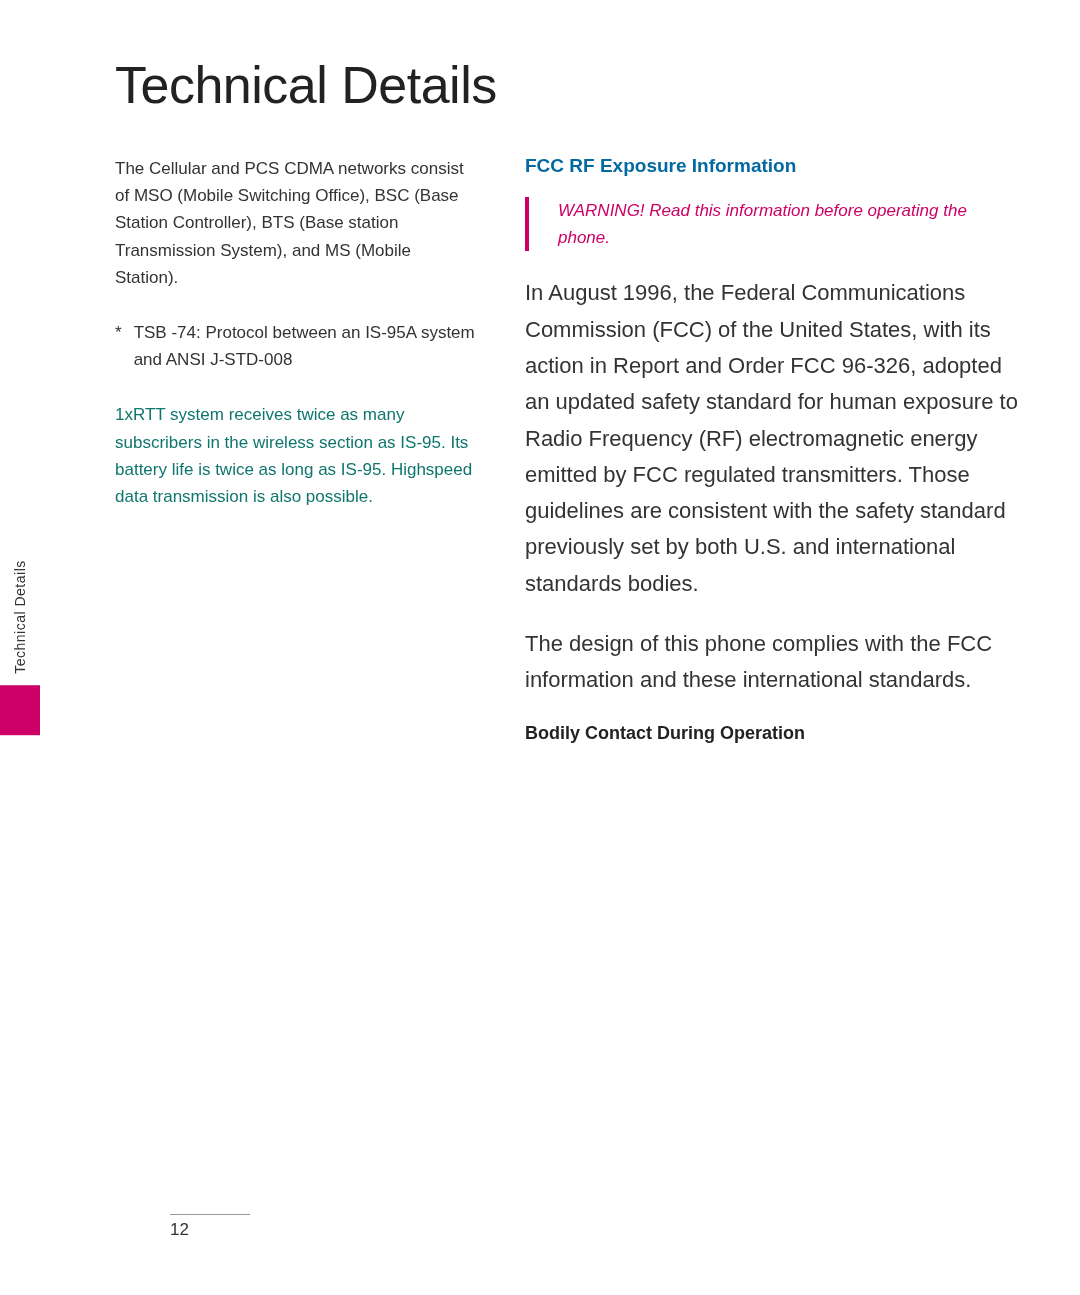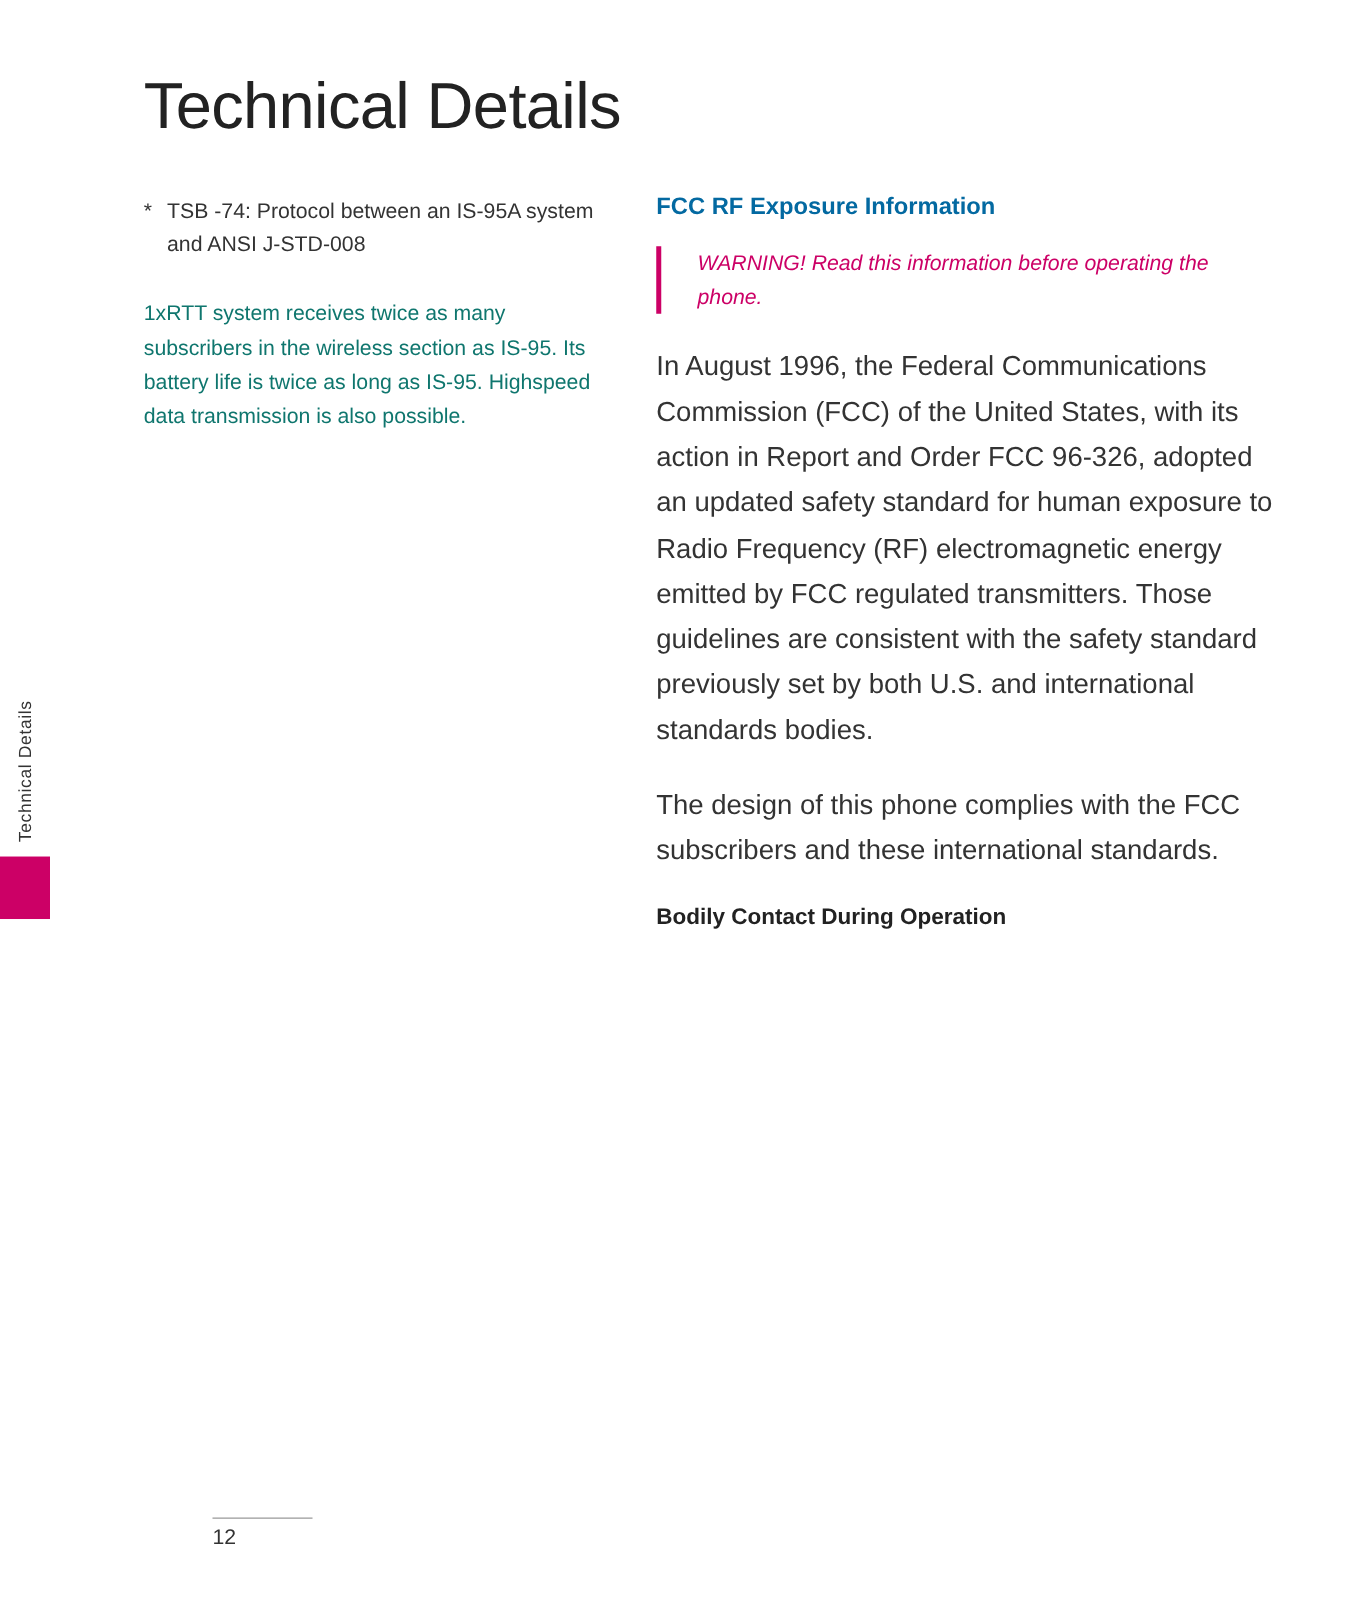--- a/index.html
+++ b/index.html
@@ -194,39 +194,40 @@
     <div class="sidebar-accent"></div>
   </div>
 
   <div class="content-wrapper">
 
     <h1 class="page-title">Technical Details</h1>
 
     <div class="two-col">
 
       <div class="left-col">
+        <p class="intro-text">The Cellular and PCS CDMA networks consist of MSO (Mobile Switching Office), BSC (Base Station Controller), BTS (Base station Transmission System), and MS (Mobile Station).</p>
 
         <div class="bullet-item">
           <span class="bullet-star">*</span>
           <span class="bullet-content">TSB -74: Protocol between an IS-95A system and ANSI J-STD-008</span>
         </div>
 
         <p class="body-text">1xRTT system receives twice as many subscribers in the wireless section as IS-95. Its battery life is twice as long as IS-95. Highspeed data transmission is also possible.</p>
       </div>
 
       <div class="right-col">
         <h2 class="section-heading">FCC RF Exposure Information</h2>
 
         <div class="warning-block">
           <p class="warning-text">WARNING! Read this information before operating the phone.</p>
         </div>
 
         <p class="body-paragraph">In August 1996, the Federal Communications Commission (FCC) of the United States, with its action in Report and Order FCC 96-326, adopted an updated safety standard for human exposure to Radio Frequency (RF) electromagnetic energy emitted by FCC regulated transmitters. Those guidelines are consistent with the safety standard previously set by both U.S. and international standards bodies.</p>
 
-        <p class="body-paragraph">The design of this phone complies with the FCC subscribers and these international standards.</p>
+        <p class="body-paragraph">The design of this phone complies with the FCC information and these international standards.</p>
 
         <h3 class="sub-heading">Bodily Contact During Operation</h3>
 
       </div>
 
     </div>
 
     <div class="bottom-line"></div>
     <div class="bottom-bar">
       <span class="page-number">12</span>

